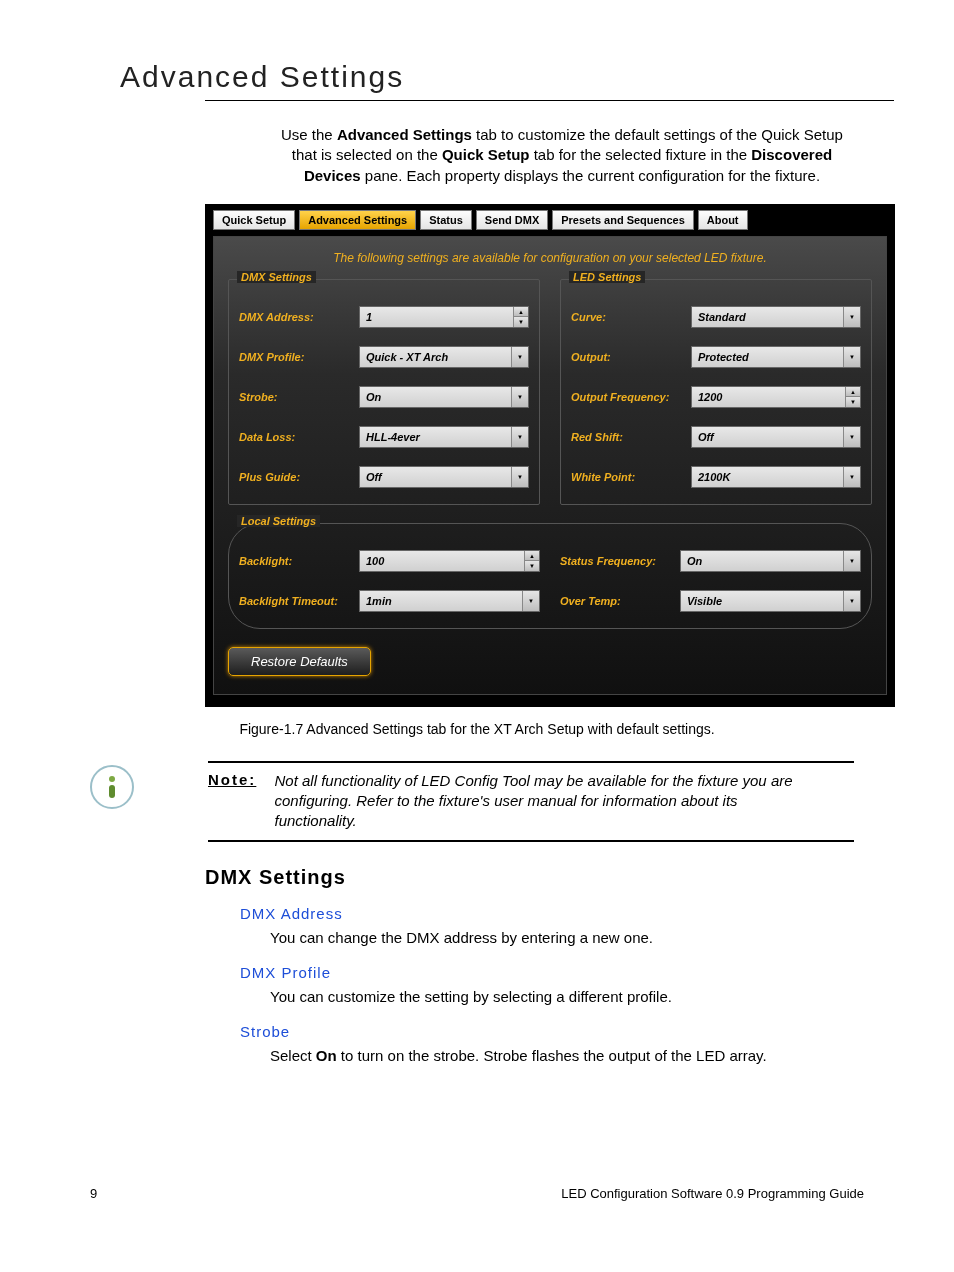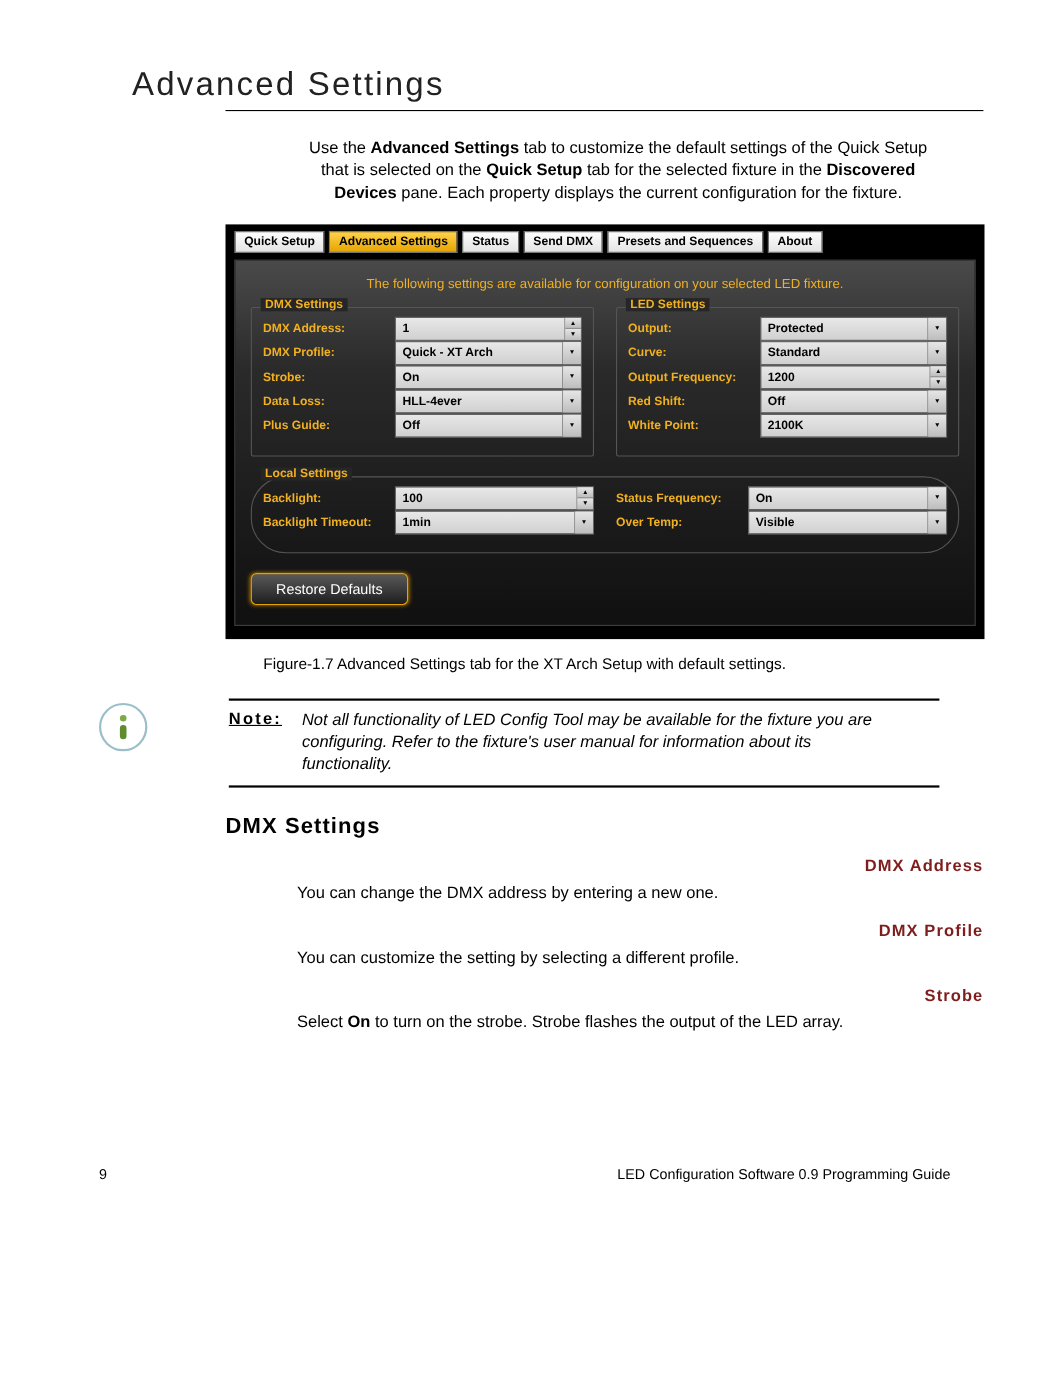--- a/index.html
+++ b/index.html
@@ -56,20 +56,21 @@
   }
   .tab.active {
     background: linear-gradient(#ffd24a,#e6a400);
     color: #000;
   }
   .panel-inner {
     border: 1px solid #444;
     background: linear-gradient(#4a4a4a 0%, #2a2a2a 30%, #101010 100%);
     padding: 14px 14px 18px 14px;
     border-radius: 0;
+    font-style: italic;
   }
   .panel-caption {
     text-align: center;
     color: #f0b020;
     font-size: 12px;
     margin-bottom: 14px;
   }
   .groups-row {
     display: flex;
     gap: 20px;
@@ -89,20 +90,21 @@
     padding: 0 4px;
     color: #f0b020;
     font-size: 11px;
     font-weight: bold;
     background: #262626;
   }
   .field-row {
     display: flex;
     align-items: center;
     gap: 10px;
+    margin-top: 18px;
   }
   .field-label {
     width: 110px;
     color: #f0b020;
     font-size: 11px;
     font-weight: bold;
   }
   .field-input {
     flex: 1;
     display: flex;
@@ -228,23 +230,22 @@
   h2.section {
     font-size: 20px;
     letter-spacing: 1px;
     margin: 24px 0 10px 145px;
     color: #000;
   }
   h3.sub {
     font-size: 15px;
     letter-spacing: 1px;
     margin: 16px 0 6px 180px;
-    color: #7f1d1d;
-    font-weight: bold;
-    text-align: right;
+    color: #1d4ed8;
+    font-weight: normal;
   }
   p.body {
     margin: 0 40px 4px 210px;
     line-height: 1.35;
   }
 
   .footer {
     display: flex;
     justify-content: space-between;
     margin: 120px 30px 0 30px;
@@ -328,33 +329,33 @@
                 <div class="arrow">▼</div>
               </div>
           </div>
         </div>
       </div>
 
       <div class="group">
         <span class="group-title">LED Settings</span>
 
         <div class="field-row">
+          <div class="field-label">Curve:</div>
+          <div class="field-input">
+            <div class="field-value">Standard</div>
+            <div class="input-btns single">
+                <div class="arrow">▼</div>
+              </div>
+          </div>
+        </div>
+
+        <div class="field-row">
           <div class="field-label">Output:</div>
           <div class="field-input">
             <div class="field-value">Protected</div>
-            <div class="input-btns single">
-                <div class="arrow">▼</div>
-              </div>
-          </div>
-        </div>
-
-        <div class="field-row">
-          <div class="field-label">Curve:</div>
-          <div class="field-input">
-            <div class="field-value">Standard</div>
             <div class="input-btns single">
                 <div class="arrow">▼</div>
               </div>
           </div>
         </div>
 
         <div class="field-row">
           <div class="field-label">Output Frequency:</div>
           <div class="field-input">
             <div class="field-value">1200</div>

